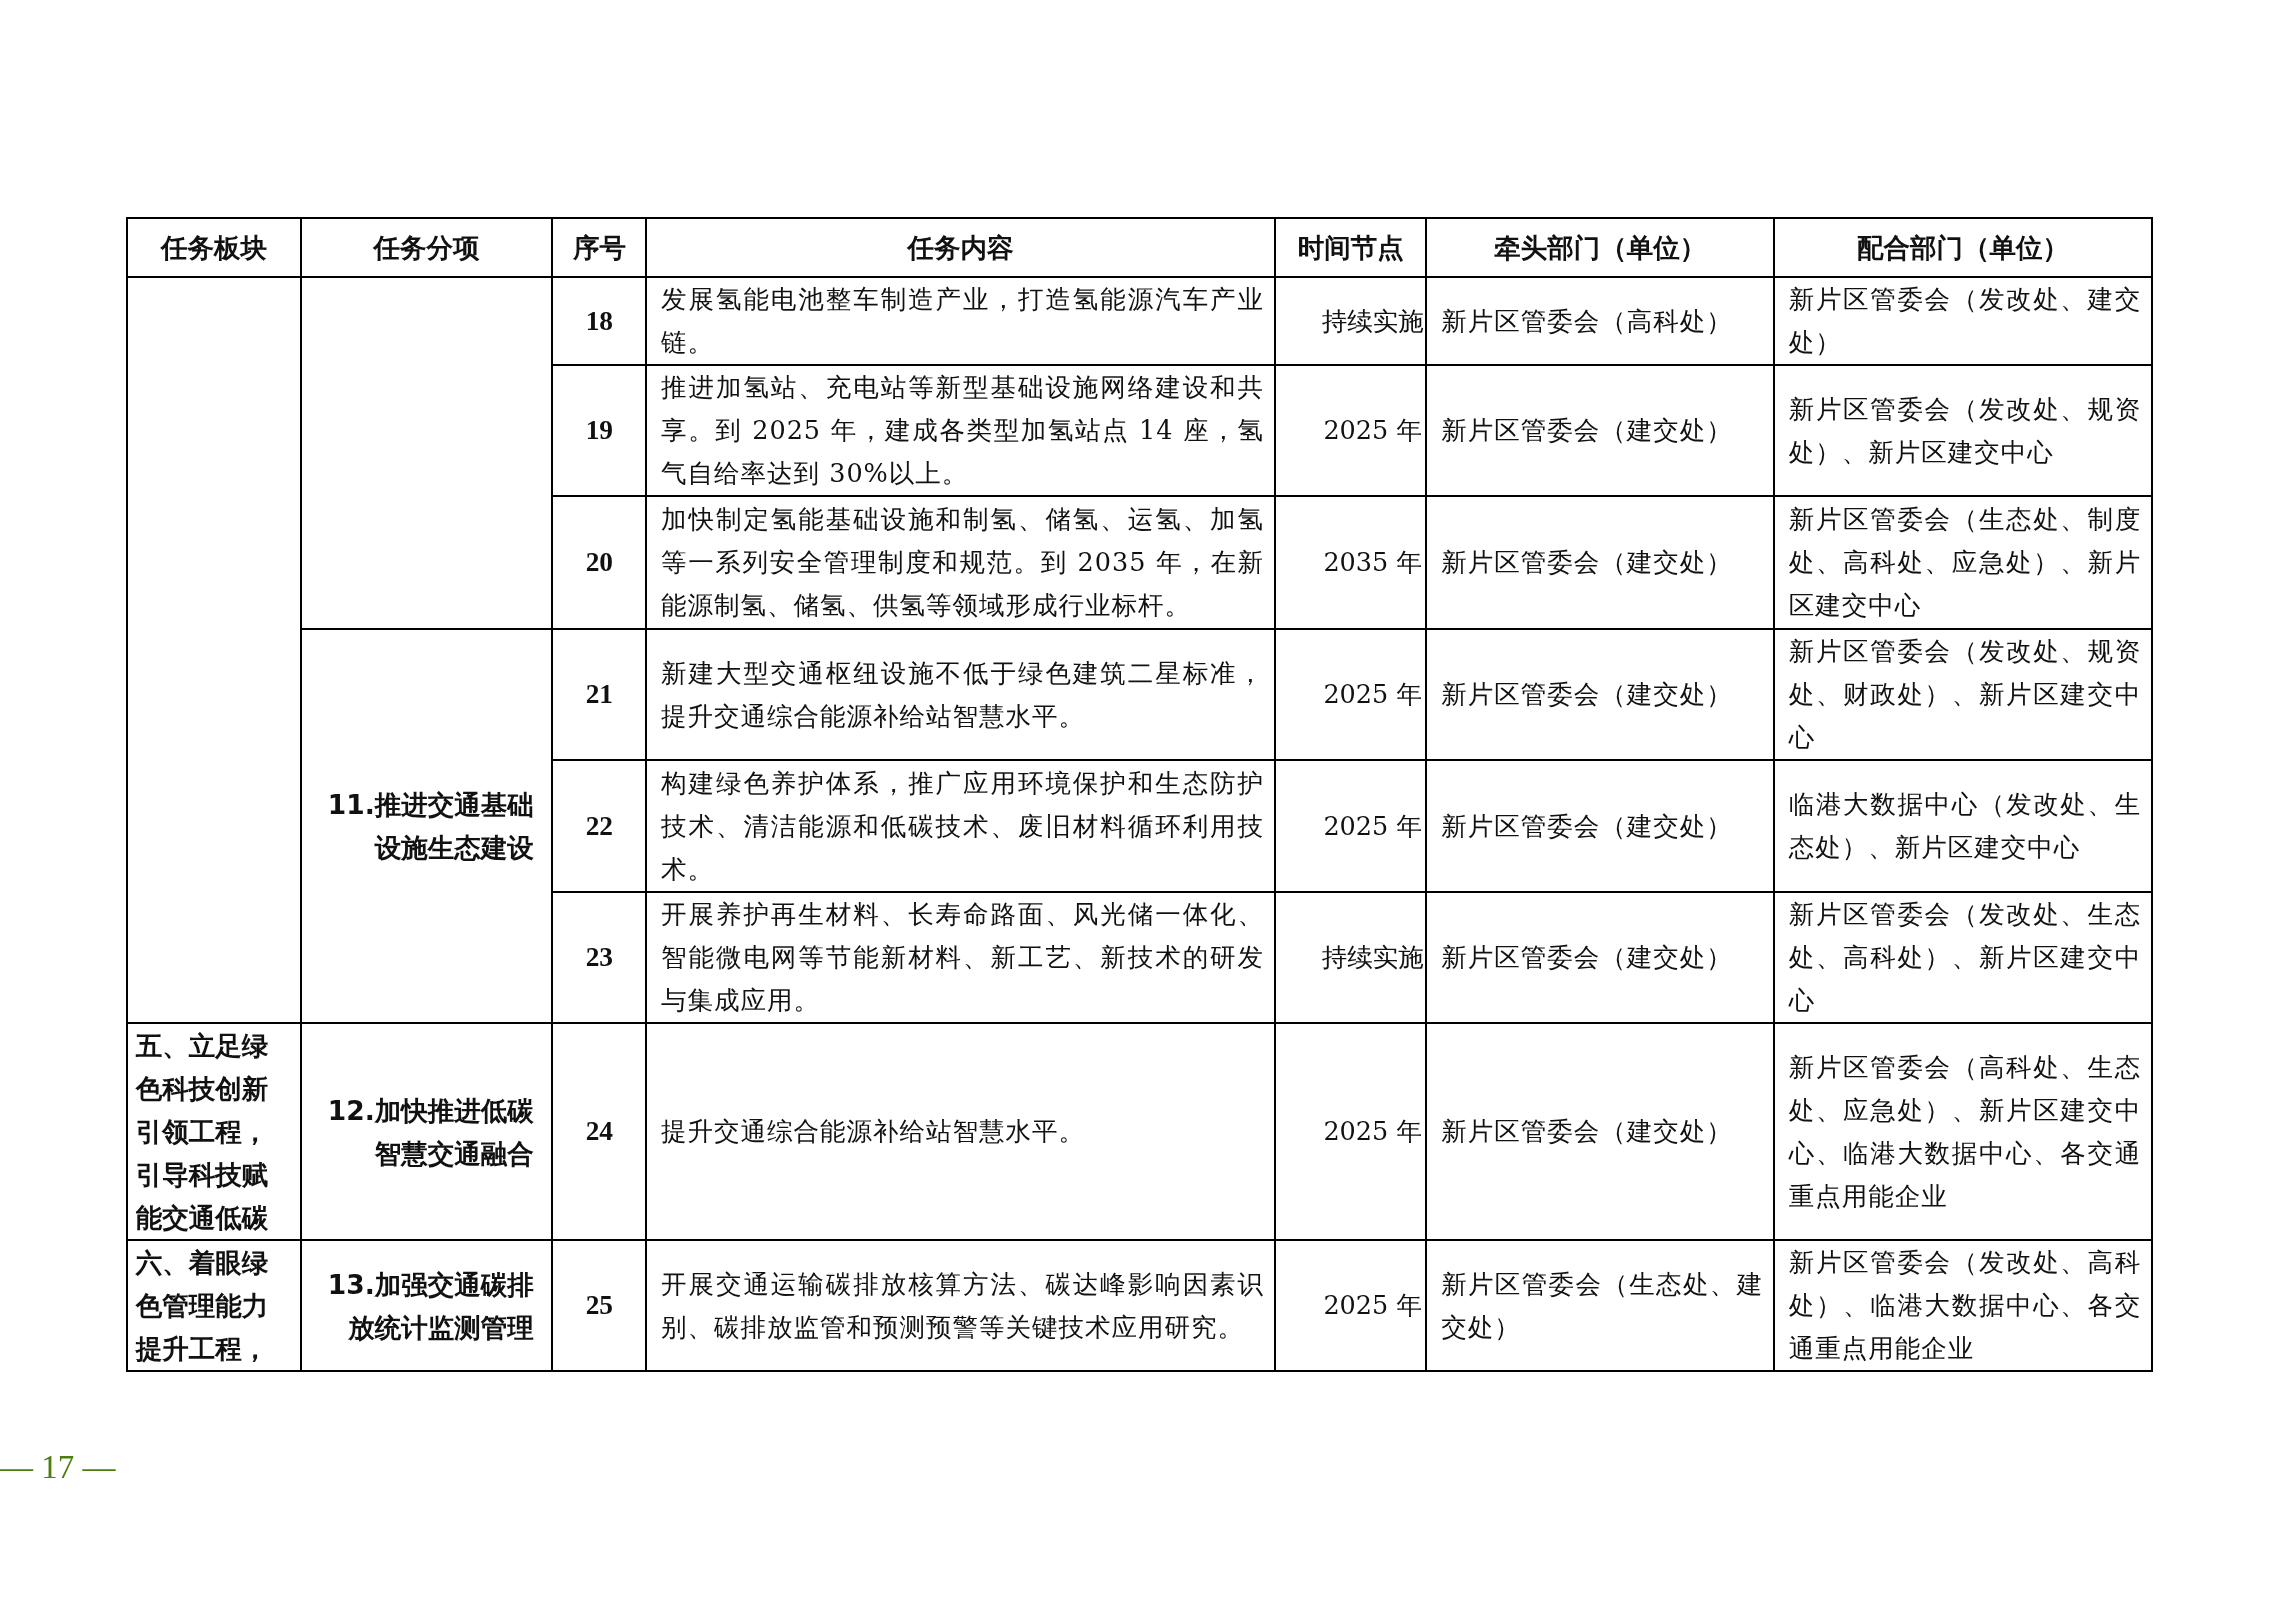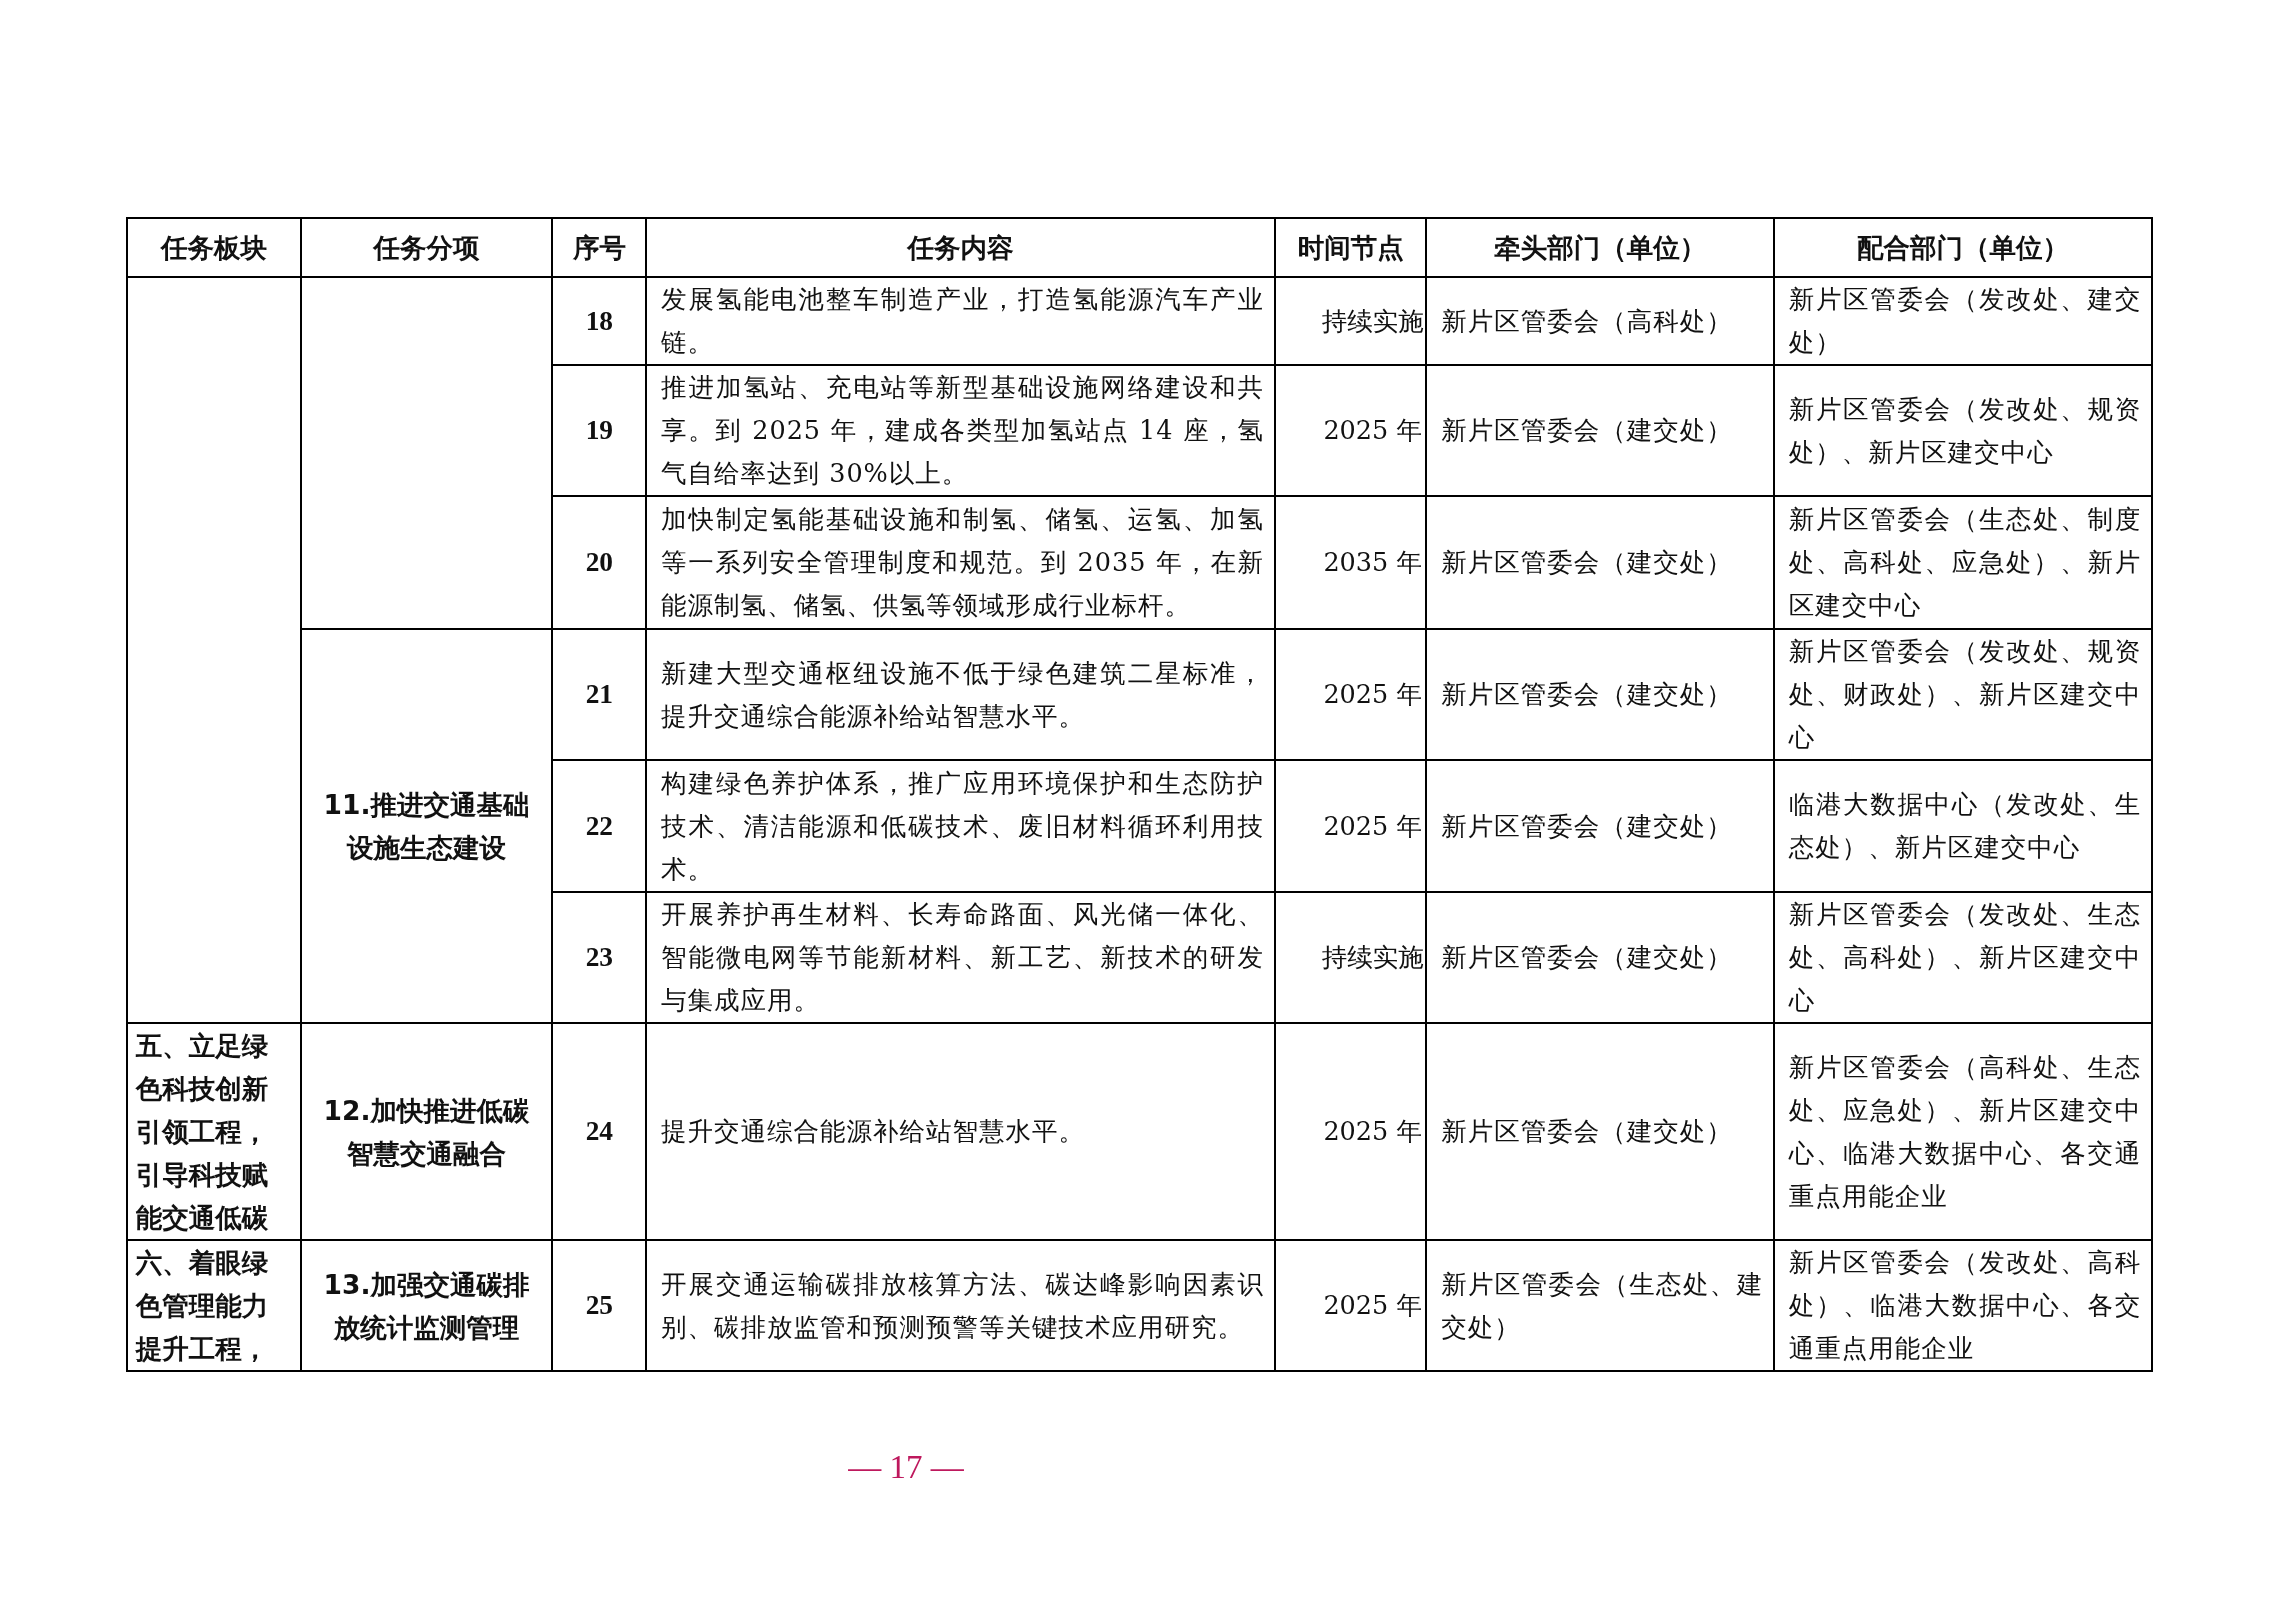--- a/index.html
+++ b/index.html
@@ -34,35 +34,35 @@
   .c-coop { width: 374px; }
   td.board {
     font-family: "DejaVu Sans", "Liberation Sans", sans-serif;
     font-weight: bold; font-size: 26.5px; line-height: 43px;
     padding: 0 5.9px 0 7.8px; text-align: left; vertical-align: top;
     word-break: break-all;
   }
   td.item {
     font-family: "DejaVu Sans", "Liberation Sans", sans-serif;
     font-weight: bold; font-size: 26.5px; line-height: 43px;
-    text-align: center; padding: 0 17.6px;
+    text-align: right; padding: 0 17.6px;
   }
   td.seq {
     font-family: "Liberation Serif", serif; font-weight: bold;
     font-size: 27.4px; text-align: center;
   }
   td.content, td.coop, td.lead {
     font-size: 25.5px; line-height: 43px; text-align: justify;
     padding: 0 9.8px 0 13.7px; letter-spacing: 1px;
   }
   td.time { font-size: 25.5px; text-align: center; padding-left: 44px; }
   .page-number {
     position: absolute; top: 1449px; left: 0; width: 1812px;
-    text-align: center; font-family: "Liberation Serif", serif;
-    font-size: 33px; color: #be185d;
+    font-family: "Liberation Serif", serif;
+    font-size: 33px; color: #4d7c0f;
   }
 </style>
 </head>
 <body>
 
 <table class="page-table">
   <colgroup>
     <col class="c-board">
       <col class="c-item">
       <col class="c-seq">

